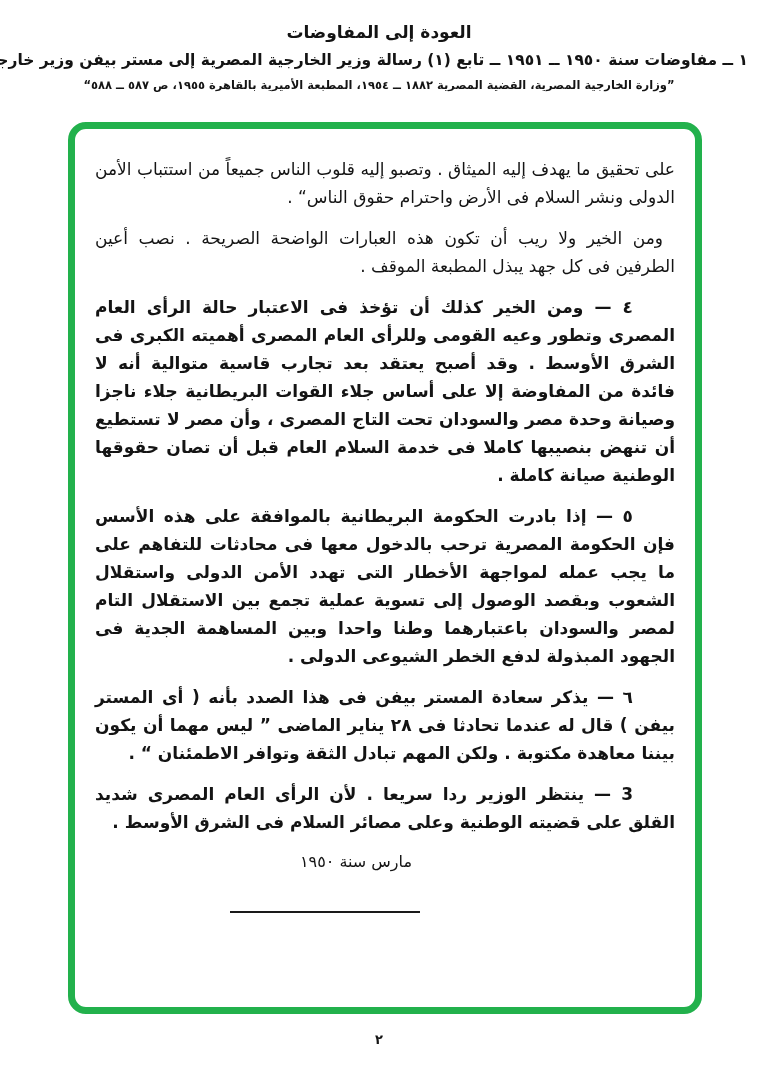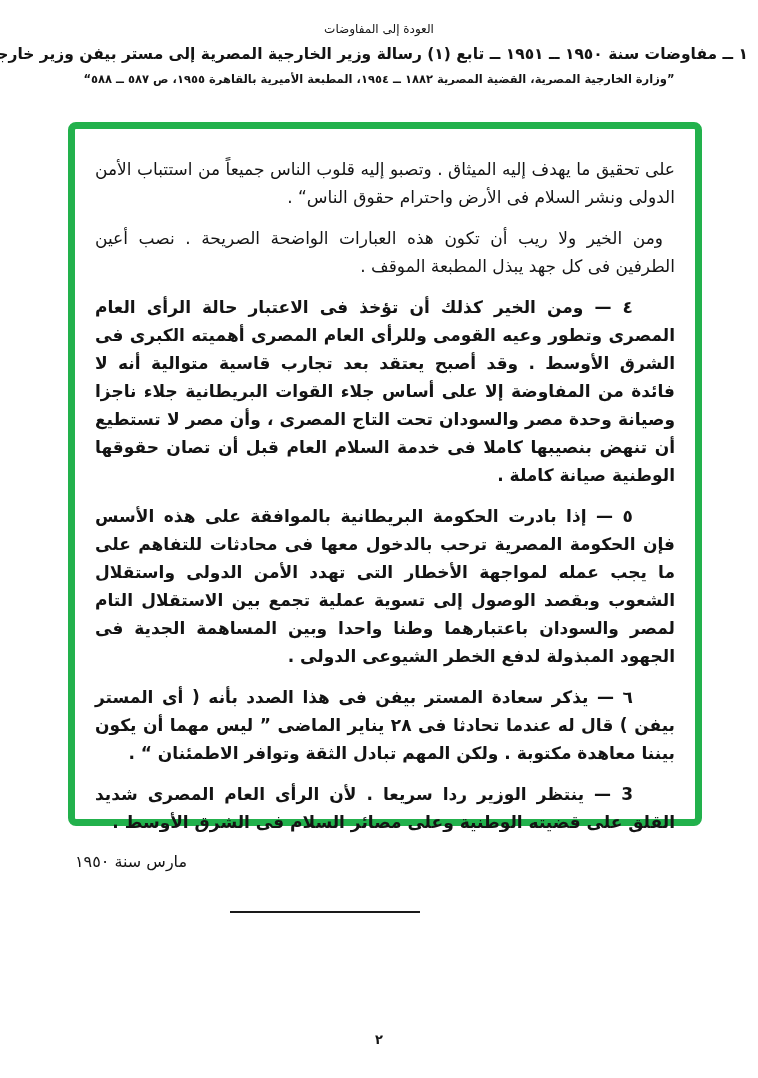--- a/index.html
+++ b/index.html
@@ -17,62 +17,62 @@
   }
   .page-header {
     position: absolute;
     top: 22px;
     left: 0;
     width: 758px;
     direction: rtl;
     text-align: center;
   }
   .doc-title {
-    font-size: 12px;
-    font-weight: normal;
+    font-size: 17px;
+    font-weight: bold;
     letter-spacing: 0.5px;
   }
   .doc-subtitle {
     margin-top: 9px;
     padding: 0 10px;
     font-size: 15.5px;
     font-weight: bold;
     white-space: nowrap;
   }
   .doc-citation {
     margin-top: 9px;
     font-size: 11.5px;
     font-weight: bold;
   }
   .doc-frame {
     position: absolute;
     left: 68px;
     top: 122px;
     width: 634px;
-    height: 704px;
+    height: 892px;
     box-sizing: border-box;
     border: 7px solid #22b14c;
-    border-radius: 8px;
+    border-radius: 18px;
     background: #ffffff;
   }
   .doc-content {
     direction: rtl;
     text-align: justify;
     padding: 26px 20px 0 20px;
     font-size: 17px;
     line-height: 28px;
   }
   .doc-content p {
     margin: 0 0 13px 0;
   }
   .indent-sm { text-indent: 12px; }
   .indent-num { text-indent: 42px; font-weight: bold; }
   .date-line {
     direction: rtl;
-    text-align: left;
+    text-align: center;
     padding-right: 58px;
     margin-top: 3px;
     font-size: 16px;
     line-height: 26px;
   }
   .divider {
     width: 190px;
     height: 0;
     border-top: 2px solid #1a1a1a;
     margin: 36px auto 0 155px;

